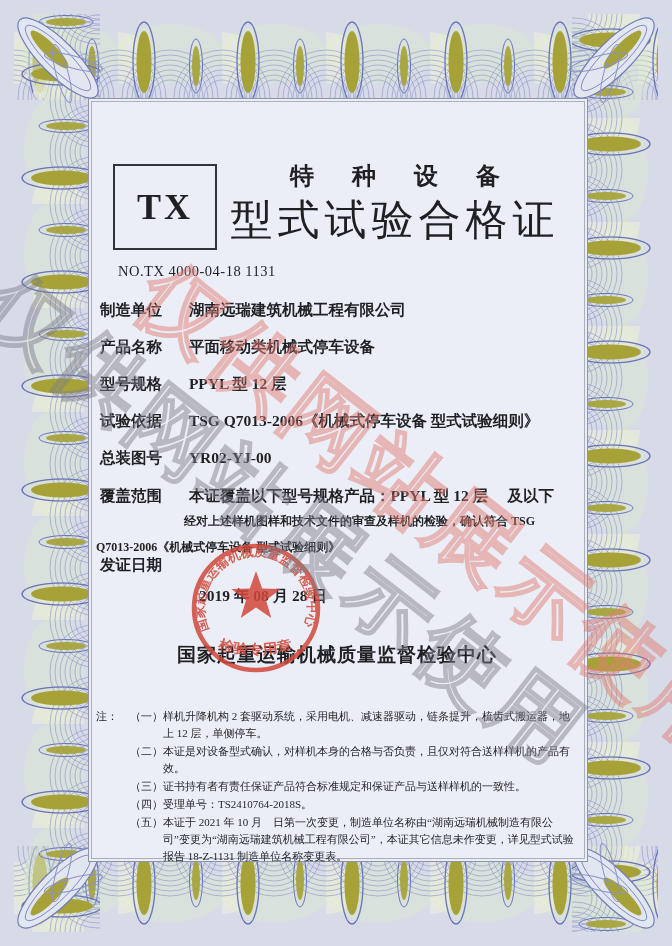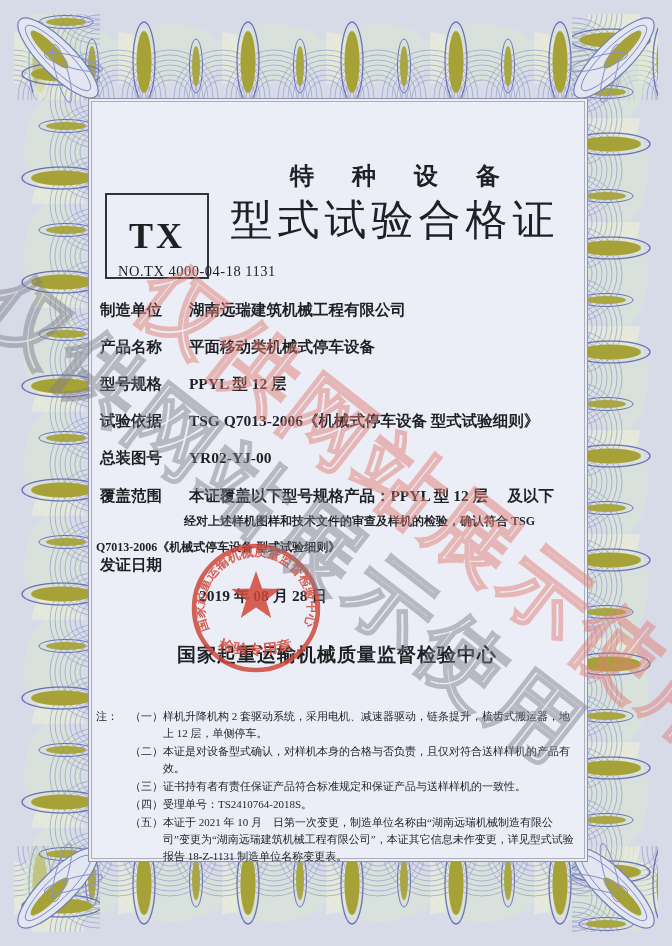--- a/index.html
+++ b/index.html
@@ -2,23 +2,23 @@
 <html><head>
 <meta charset="utf-8">
 <style>
   html,body{margin:0;padding:0;}
   .page{position:relative;width:672px;height:946px;background:#d7dbe8;overflow:hidden;
         font-family:"Liberation Serif","DejaVu Serif",serif;color:#1f2024;}
   .border-svg{position:absolute;left:0;top:0;}
   .frame{position:absolute;left:88px;top:98px;width:498px;height:762px;
          background:#ebeef6;border:1px solid #8d93a1;}
   .frame::before{content:"";position:absolute;inset:2px;border:1px solid #a9aeba;}
-  .txbox{position:absolute;left:105px;top:164px;width:100px;height:82px;
+  .txbox{position:absolute;left:113px;top:164px;width:100px;height:82px;
          border:2px solid #33343a;display:flex;align-items:center;justify-content:center;
-         font-size:36px;font-weight:700;letter-spacing:3px;margin-top:29px;}
+         font-size:36px;font-weight:700;letter-spacing:3px;}
   .title-small{position:absolute;left:220px;top:160px;width:350px;text-align:center;
          font-size:24px;font-weight:600;letter-spacing:16px;text-indent:16px;}
   .title-main{position:absolute;left:205px;top:192px;width:380px;text-align:center;
          font-size:42px;font-weight:400;letter-spacing:5px;}
   .cert-no{position:absolute;left:88px;top:263px;width:578px;text-align:left;
          font-size:14.5px;letter-spacing:.5px;text-indent:30px;}
   .field{position:absolute;left:100px;width:480px;font-size:15.5px;font-weight:600;}
   .flabel{display:inline-block;width:85px;}
   .fvalue{display:inline-block;}
   .conclusion{position:absolute;left:96px;top:508px;width:474px;font-size:12px;

